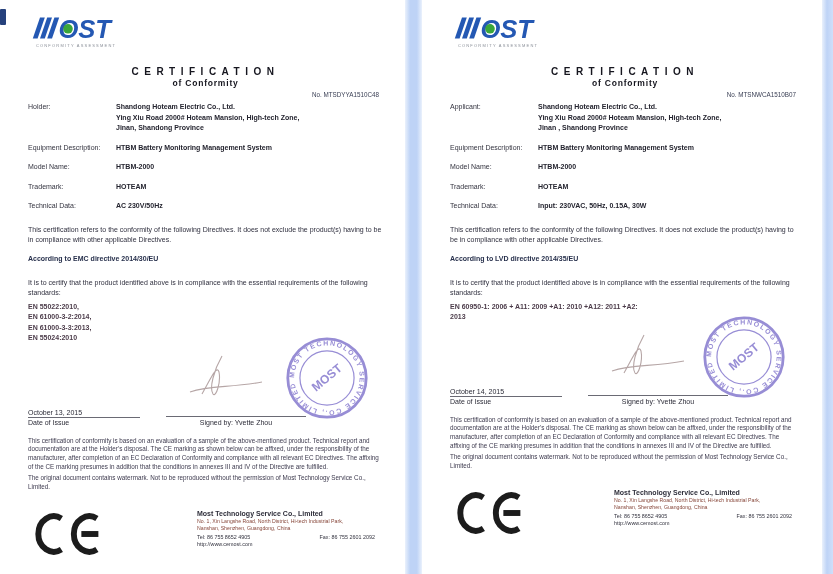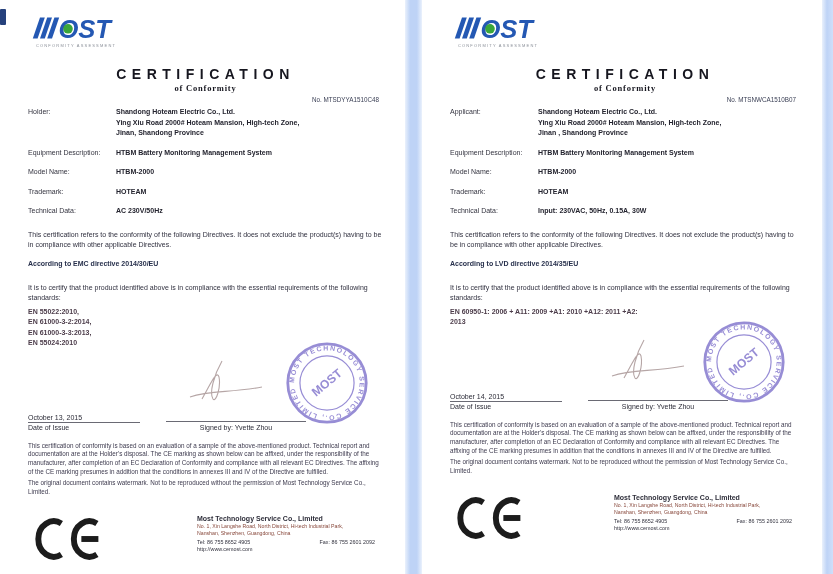--- a/index.html
+++ b/index.html
@@ -8,22 +8,22 @@
   .page{width:405px;height:574px;background:#ffffff;position:relative;color:#2b2b3a;box-sizing:border-box;padding:10px 22px 0 28px;}
   .page.right{width:400px;}
   .gutter{width:17px;height:574px;background:linear-gradient(90deg,#eaf1fc 0%,#bed3f6 30%,#bed3f6 70%,#eaf1fc 100%);}
   .edge-band{width:11px;height:574px;background:linear-gradient(90deg,#eaf1fc 0%,#bed3f6 45%,#cfdffa 100%);}
   .artifact{position:absolute;left:0;top:9px;width:6px;height:16px;background:#26417c;border-radius:1px;}
 
   .logo{width:96px;margin-top:4px;}
   .logo svg{display:block;}
   .logo-tagline{font-size:4px;letter-spacing:1.2px;color:#8a8f98;text-align:center;margin-top:1px;white-space:nowrap;}
 
-  .title{margin-top:18px;text-align:center;font-size:14px;font-weight:bold;letter-spacing:5.5px;color:#16161f;}
-  .subtitle{text-align:center;font-size:8.5px;font-weight:bold;letter-spacing:0.8px;color:#16161f;margin-top:1px;font-family:Liberation Serif, serif;}
+  .title{margin-top:18px;text-align:center;font-size:10px;font-weight:bold;letter-spacing:5.5px;color:#16161f;}
+  .subtitle{text-align:center;font-size:8.5px;font-weight:bold;letter-spacing:0.8px;color:#16161f;margin-top:1px;}
   .cert-no{text-align:right;font-size:6.3px;color:#3c4156;margin-top:3px;margin-right:4px;}
 
   .fields{margin-top:4px;}
   .frow{display:flex;font-size:7px;line-height:1.5;margin-top:9px;}
   .frow.first{margin-top:2px;}
   .flabel{width:88px;flex:none;color:#33333f;}
   .fvalue{font-weight:bold;color:#24242f;}
 
   .para{font-size:7px;line-height:1.5;color:#30303f;margin-top:13px;}
   .according{font-size:7px;font-weight:bold;color:#27304c;margin-top:9px;}

